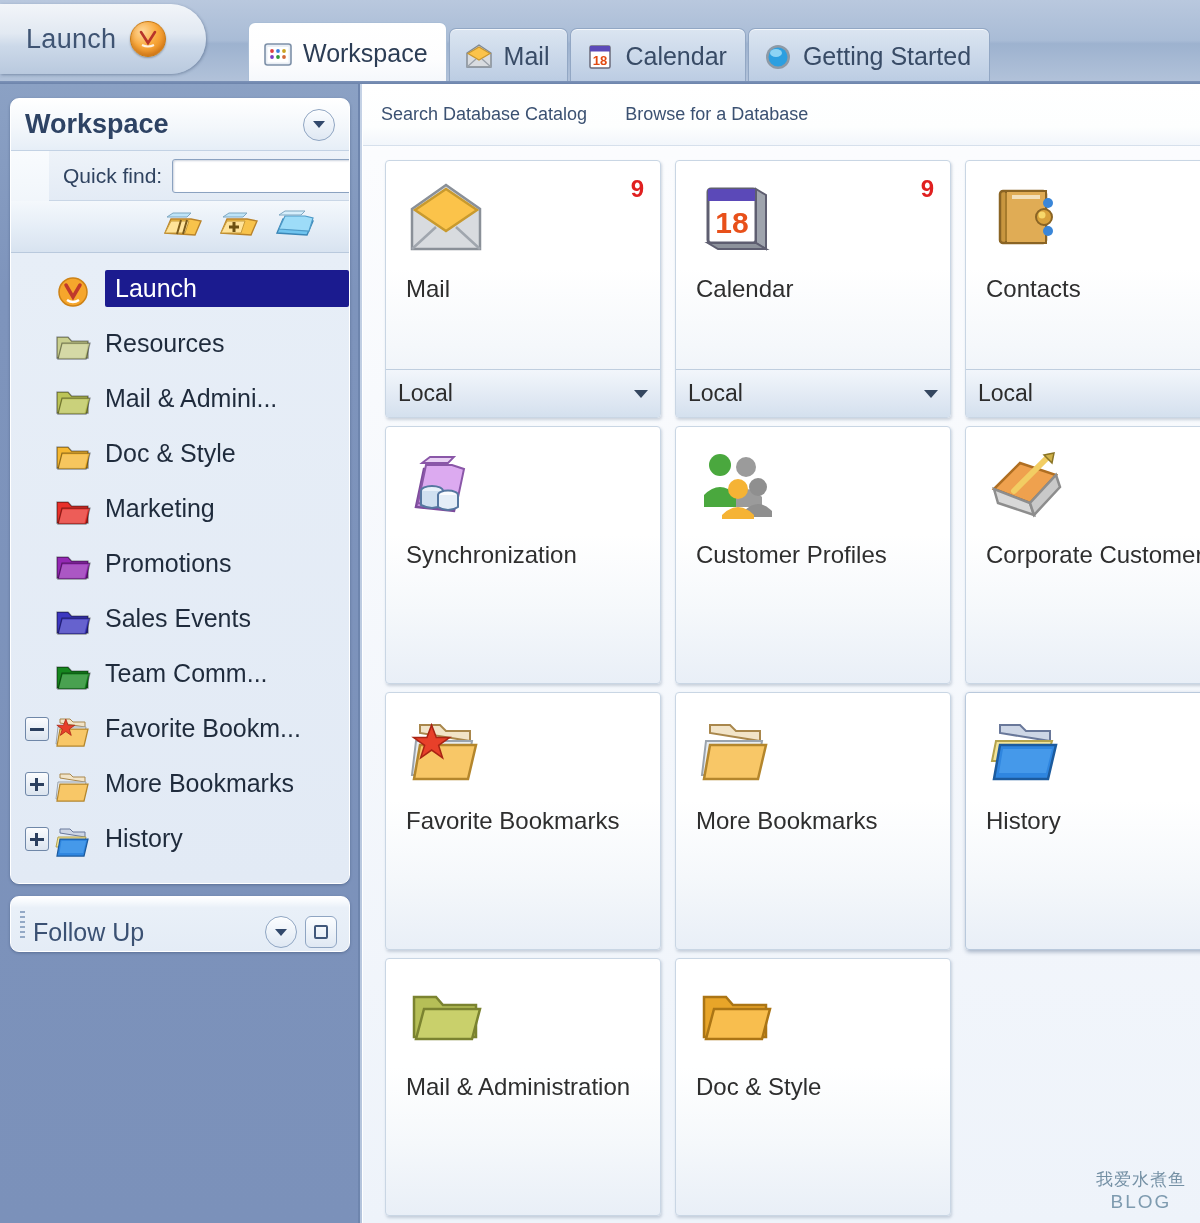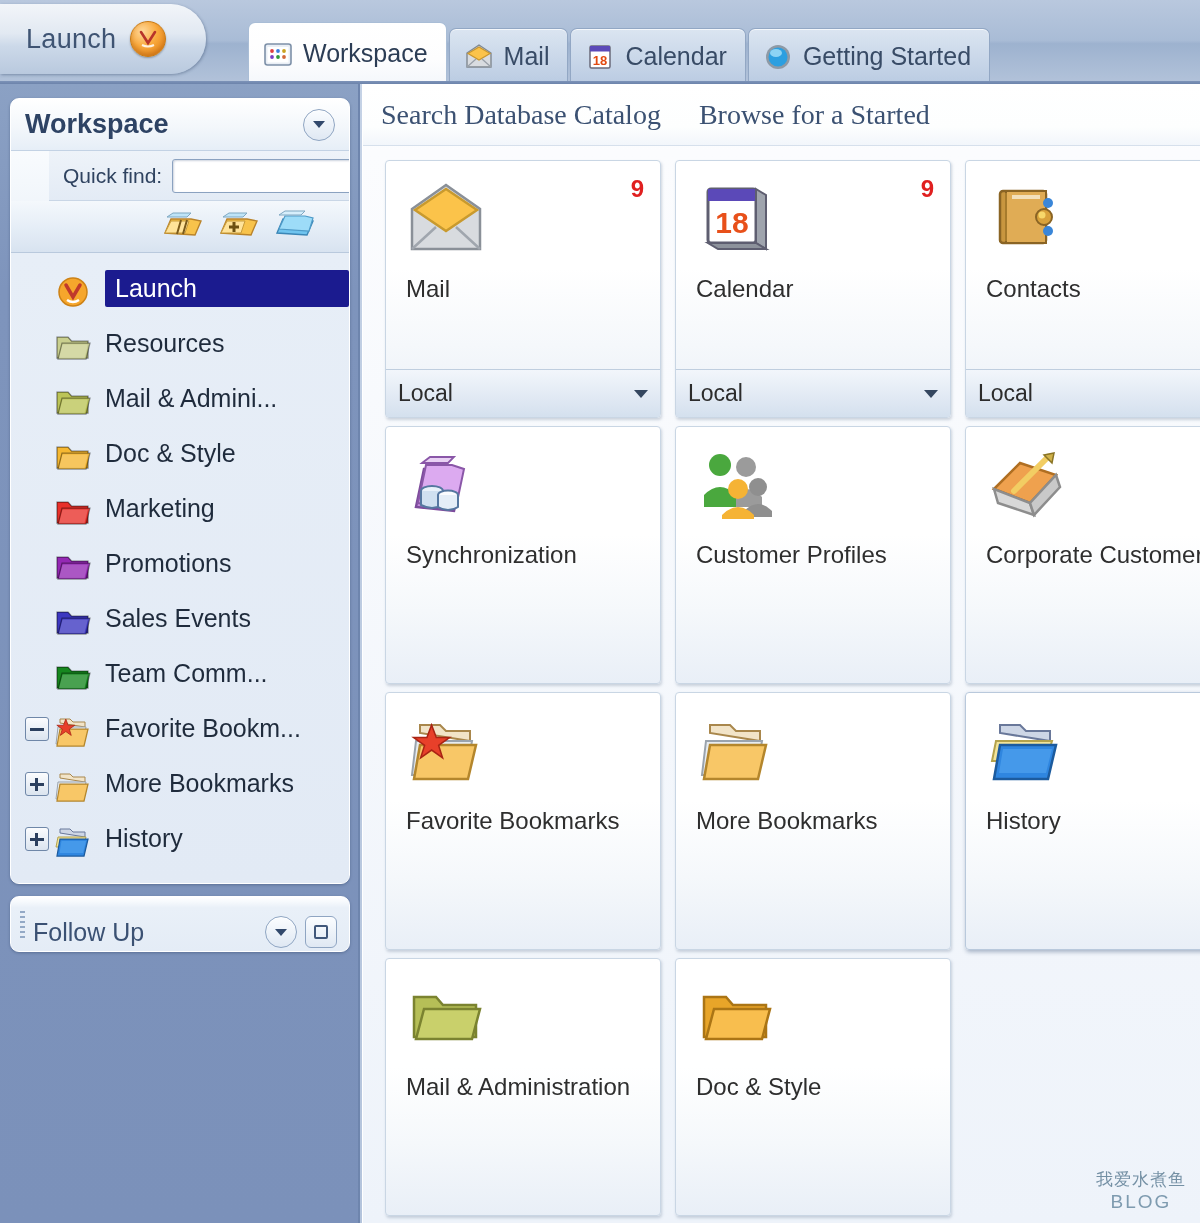--- a/index.html
+++ b/index.html
@@ -148,21 +148,21 @@
     position:absolute; left:362px; top:84px; width:838px; height:1139px;
     background:linear-gradient(180deg,#ffffff 0%, #fbfcfe 6%, #eef3fa 100%);
     border-left:1px solid #fff;
     overflow:hidden;
   }
   #action-bar{
     height:62px; display:flex; align-items:center; gap:38px; padding-left:18px;
     background:linear-gradient(180deg,#ffffff 0%,#fdfefe 70%,#f2f6fb 100%);
     border-bottom:1px solid #d6e0ec;
   }
-  .act-link{font-size:28px;color:#3b5172;cursor:pointer;white-space:nowrap;font-family:Liberation Serif, serif;}
+  .act-link{font-size:18px;color:#3b5172;cursor:pointer;white-space:nowrap;}
 
   #grid{
     padding:14px 10px 0 22px;
     display:grid; grid-template-columns: repeat(3, 276px);
     gap: 8px 14px;
   }
   .tile{
     width:276px; height:258px; position:relative;
     background:linear-gradient(180deg,#ffffff 0%,#ffffff 42%,#f5f8fb 72%, #e9eff7 100%);
     border:1px solid #c9d6e4;
@@ -447,21 +447,21 @@
         <i></i>
       </span>
   </div>
 
 </div>
 
 <div id="main">
 
   <div id="action-bar">
     <span class="act-link">Search Database Catalog</span>
-    <span class="act-link">Browse for a Started</span>
+    <span class="act-link">Browse for a Database</span>
   </div>
 
   <div id="grid">
       <div class="tile">
         <span class="tile-icon">
           <svg width="80" height="80" viewBox="0 0 80 80">
             <path d="M6 30 L40 6 L74 30 L74 70 L6 70 Z" fill="#d8dbdf" stroke="#8a9098" stroke-width="2.5"></path>
             <path d="M9 31 L40 10 L71 31 L40 52 Z" fill="#fbc34a" stroke="#c99a2e" stroke-width="2.5"></path>
             <path d="M6 70 L30 48 M74 70 L50 48" stroke="#a0a6ae" stroke-width="2.5" fill="none"></path>
           </svg>

